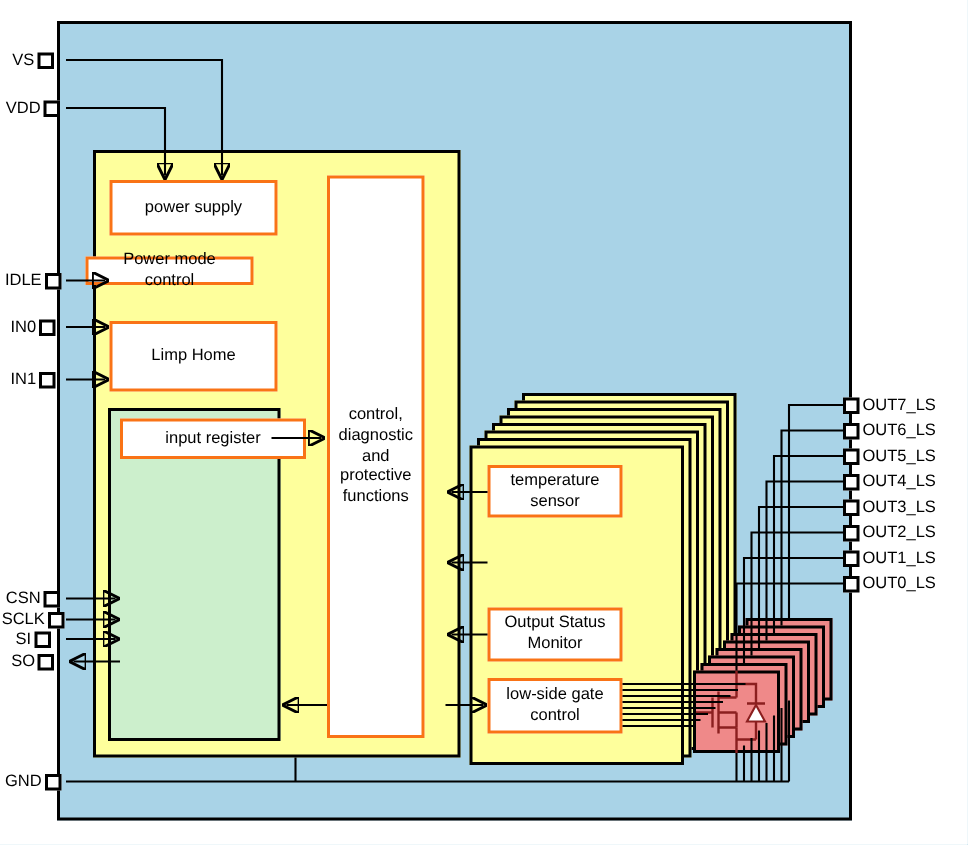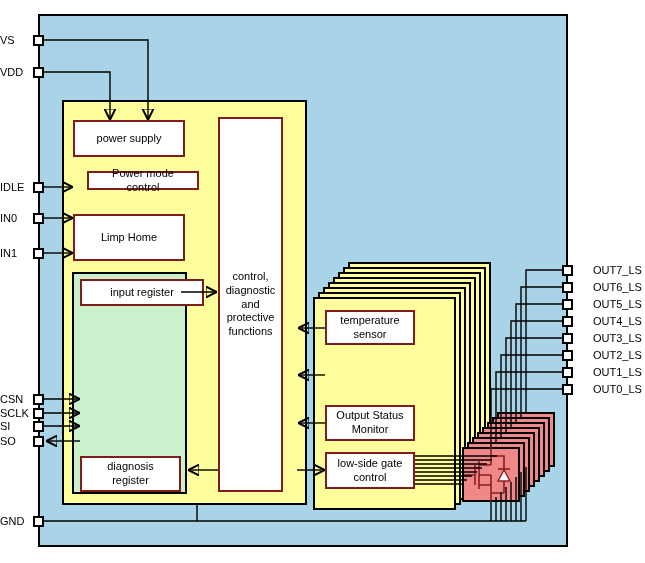--- a/index.html
+++ b/index.html
@@ -5,65 +5,62 @@
   *{box-sizing:border-box;margin:0;padding:0}
   html,body{background:#fff}
   body{font-family:"Liberation Sans",sans-serif;color:#000}
   .canvas{position:relative;width:645px;height:563px;background:#fff;overflow:hidden}
   .chip{position:absolute;left:38px;top:14px;width:530px;height:533px;
         background:var(--chip,#a9d3e7);border:2px solid #000}
   .module{position:absolute;left:62px;top:100px;width:245px;height:405px;
         background:var(--yellow,#feff9c);border:2px solid #000}
   .green-group{position:absolute;left:72px;top:272px;width:115px;height:222px;
         background:var(--green,#ccefcc);border:2px solid #000}
-  .box{position:absolute;background:#fff;border:2px solid #7f1d1d;display:flex;
+  .box{position:absolute;background:#fff;border:2px solid #f97316;display:flex;
        align-items:center;justify-content:center;text-align:center;
        font-size:11px;line-height:1.25}
   .box .t{display:block}
   .stack-y{position:absolute;width:143px;height:213px;
        background:var(--yellow,#feff9c);border:2px solid #000}
   .stack-r{position:absolute;width:58px;height:55px;
        background:var(--red,#ef8989);border:2px solid #000}
   .pin{position:absolute;display:flex;align-items:center;height:14px;font-size:11px;white-space:nowrap}
   .pin .sq{width:11px;height:11px;background:#fff;border:2px solid #000;flex:0 0 auto}
-  .pin.left{left:0;width:44px;justify-content:space-between}
+  .pin.left{left:0;width:44px;justify-content:center}
   .pin.left .lbl{margin-right:2px;text-align:right}
   .pin.right{left:562px}
-  .pin.right .lbl{margin-left:20px}
+  .pin.right .lbl{margin-left:2px}
   .wires{position:absolute;left:0;top:0;pointer-events:none}
   .wires path{stroke:#000;stroke-width:1.4;fill:none}
   .fetsym{position:absolute;left:462px;top:447px;width:58px;height:55px}
   .fetsym path{stroke:var(--fet,#8b1f1f);stroke-width:1.6;fill:none}
   .fetsym .tri{fill:#fff;stroke:var(--fet,#8b1f1f);stroke-width:1.4}
 </style>
 </head>
 <body>
 
 <div class="canvas">
 
   <div class="chip"></div>
 
   <div class="module"></div>
 
   <div class="green-group"></div>
 
   <div class="box" style="left:73px;top:120px;width:112px;height:37px">
     <span class="t">power supply</span>
   </div>
-  <div class="box" style="left:87px;top:171px;width:112px;height:19px">
+  <div class="box" style="left:57px;top:171px;width:112px;height:19px">
     <span class="t" style="max-width:80px">Power mode control</span>
   </div>
   <div class="box" style="left:73px;top:214px;width:112px;height:47px">
     <span class="t">Limp Home</span>
   </div>
   <div class="box" style="left:80px;top:279px;width:124px;height:27px">
     <span class="t">input register</span>
-  </div>
-  <div class="box" style="left:80px;top:456px;width:101px;height:36px">
-    <span class="t" style="max-width:70px">diagnosis register</span>
   </div>
   <div class="box" style="left:218px;top:117px;width:65px;height:375px">
     <span class="t" style="max-width:68px">control, diagnostic and protective functions</span>
   </div>
 
   <div class="stack-y" style="left:348px;top:262px"></div>
   <div class="stack-y" style="left:343px;top:267px"></div>
   <div class="stack-y" style="left:338px;top:272px"></div>
   <div class="stack-y" style="left:333px;top:277px"></div>
   <div class="stack-y" style="left:328px;top:282px"></div>

